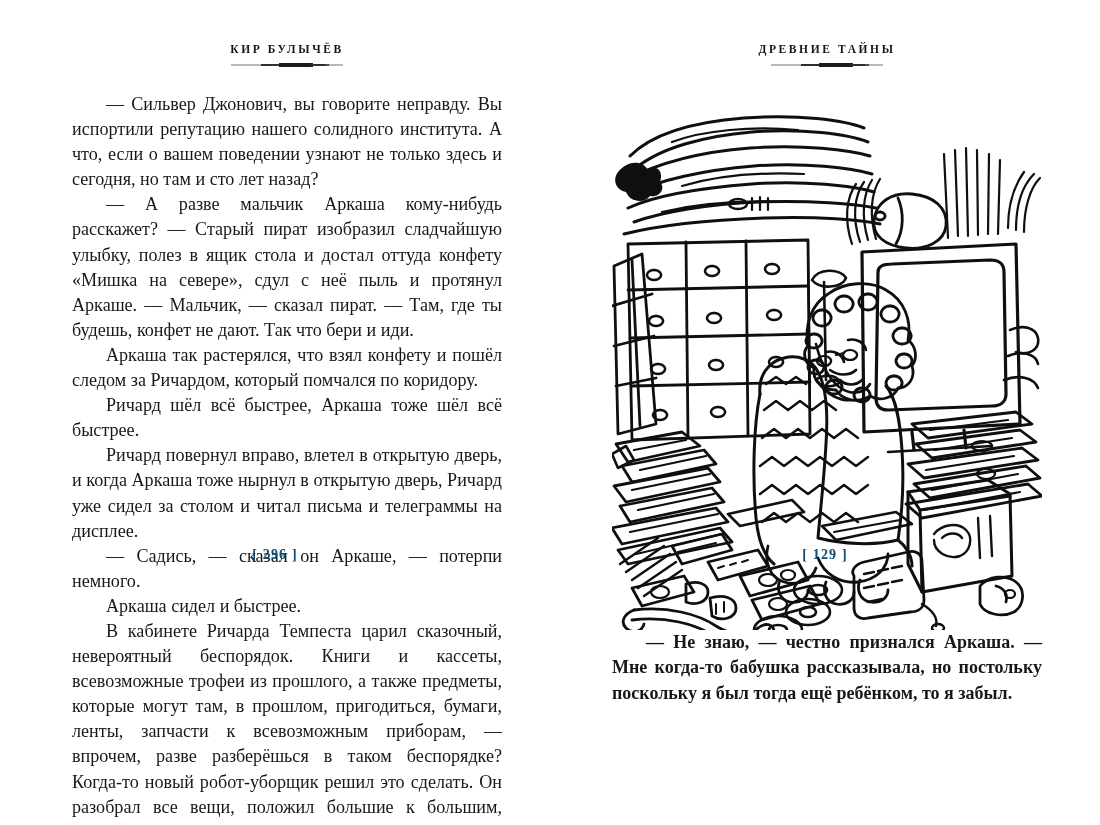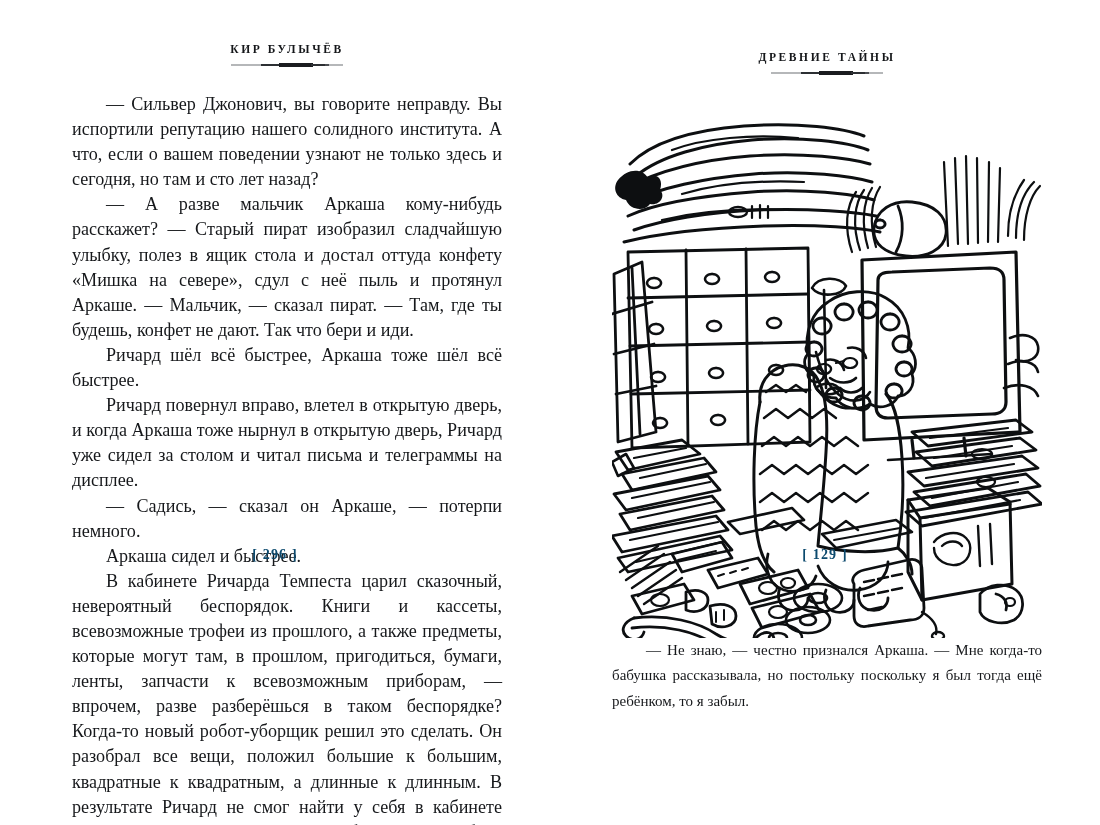--- a/index.html
+++ b/index.html
@@ -22,21 +22,21 @@
     background: #ffffff;
     display: flex;
   }
   .page {
     position: relative;
     width: 550px;
     height: 609px;
     box-sizing: border-box;
   }
   .page-left  { padding: 0 48px 0 72px; }
-  .page-right { padding: 8px 58px 0 62px; }
+  .page-right { padding: 0 58px 0 62px; }
 
   
   .runhead {
     margin-top: 44px;
     text-align: center;
     height: 34px;
   }
   .runhead-title {
     font-family: "Liberation Serif", "DejaVu Serif", serif;
     font-size: 11.5px;
@@ -74,22 +74,23 @@
     text-justify: inter-word;
     hyphens: manual;
     color: #16181b;
   }
   .col p {
     margin: 0;
     text-indent: 34px;
   }
   .page-right .col {
     margin-top: 0;
-    font-size: 15px;
+    font-size: 18px;
     line-height: 25.4px;
+    font-weight: bold;
   }
 
   
   .folio {
     position: absolute;
     left: 0;
     right: 0;
     bottom: 46px;
     text-align: center;
     font-size: 14px;
@@ -122,20 +123,21 @@
         <span class="seg mid-l"></span>
         <span class="seg thick"></span>
         <span class="seg mid-r"></span>
         <span class="seg thin-r"></span>
       </div>
     </div>
 
     <div class="col">
       <p>— Сильвер Джонович, вы говорите неправду. Вы испортили репутацию нашего солидного института. А что, если о вашем поведении узнают не только здесь и сегодня, но там и сто лет назад?</p>
       <p>— А разве мальчик Аркаша кому-нибудь расскажет? — Старый пират изобразил сладчайшую улыбку, полез в ящик стола и достал оттуда конфету «Мишка на севере», сдул с неё пыль и протянул Аркаше. — Мальчик, — сказал пират. — Там, где ты будешь, конфет не дают. Так что бери и иди.</p>
+      <p>Аркаша так растерялся, что взял конфету и пошёл следом за Ричардом, который помчался по коридору.</p>
       <p>Ричард шёл всё быстрее, Аркаша тоже шёл всё быстрее.</p>
       <p>Ричард повернул вправо, влетел в открытую дверь, и когда Аркаша тоже нырнул в открытую дверь, Ричард уже сидел за столом и читал письма и телеграммы на дисплее.</p>
       <p>— Садись, — сказал он Аркаше, — потерпи немного.</p>
       <p>Аркаша сидел и быстрее.</p>
       <p>В кабинете Ричарда Темпеста царил сказочный, невероятный беспорядок. Книги и кассеты, всевозможные трофеи из прошлого, а также предметы, которые могут там, в прошлом, пригодиться, бумаги, ленты, запчасти к всевозможным приборам, — впрочем, разве разберёшься в таком беспорядке? Когда-то новый робот-уборщик решил это сделать. Он разобрал все вещи, положил большие к большим, квадратные к квадратным, а длинные к длинным. В результате Ричард не смог найти у себя в кабинете ровным счётом ничего и чуть было не разобрал несчастного робота на винтики.</p>
 
     </div>
 
     <div class="folio">[ 296 ]</div>
   </div>

